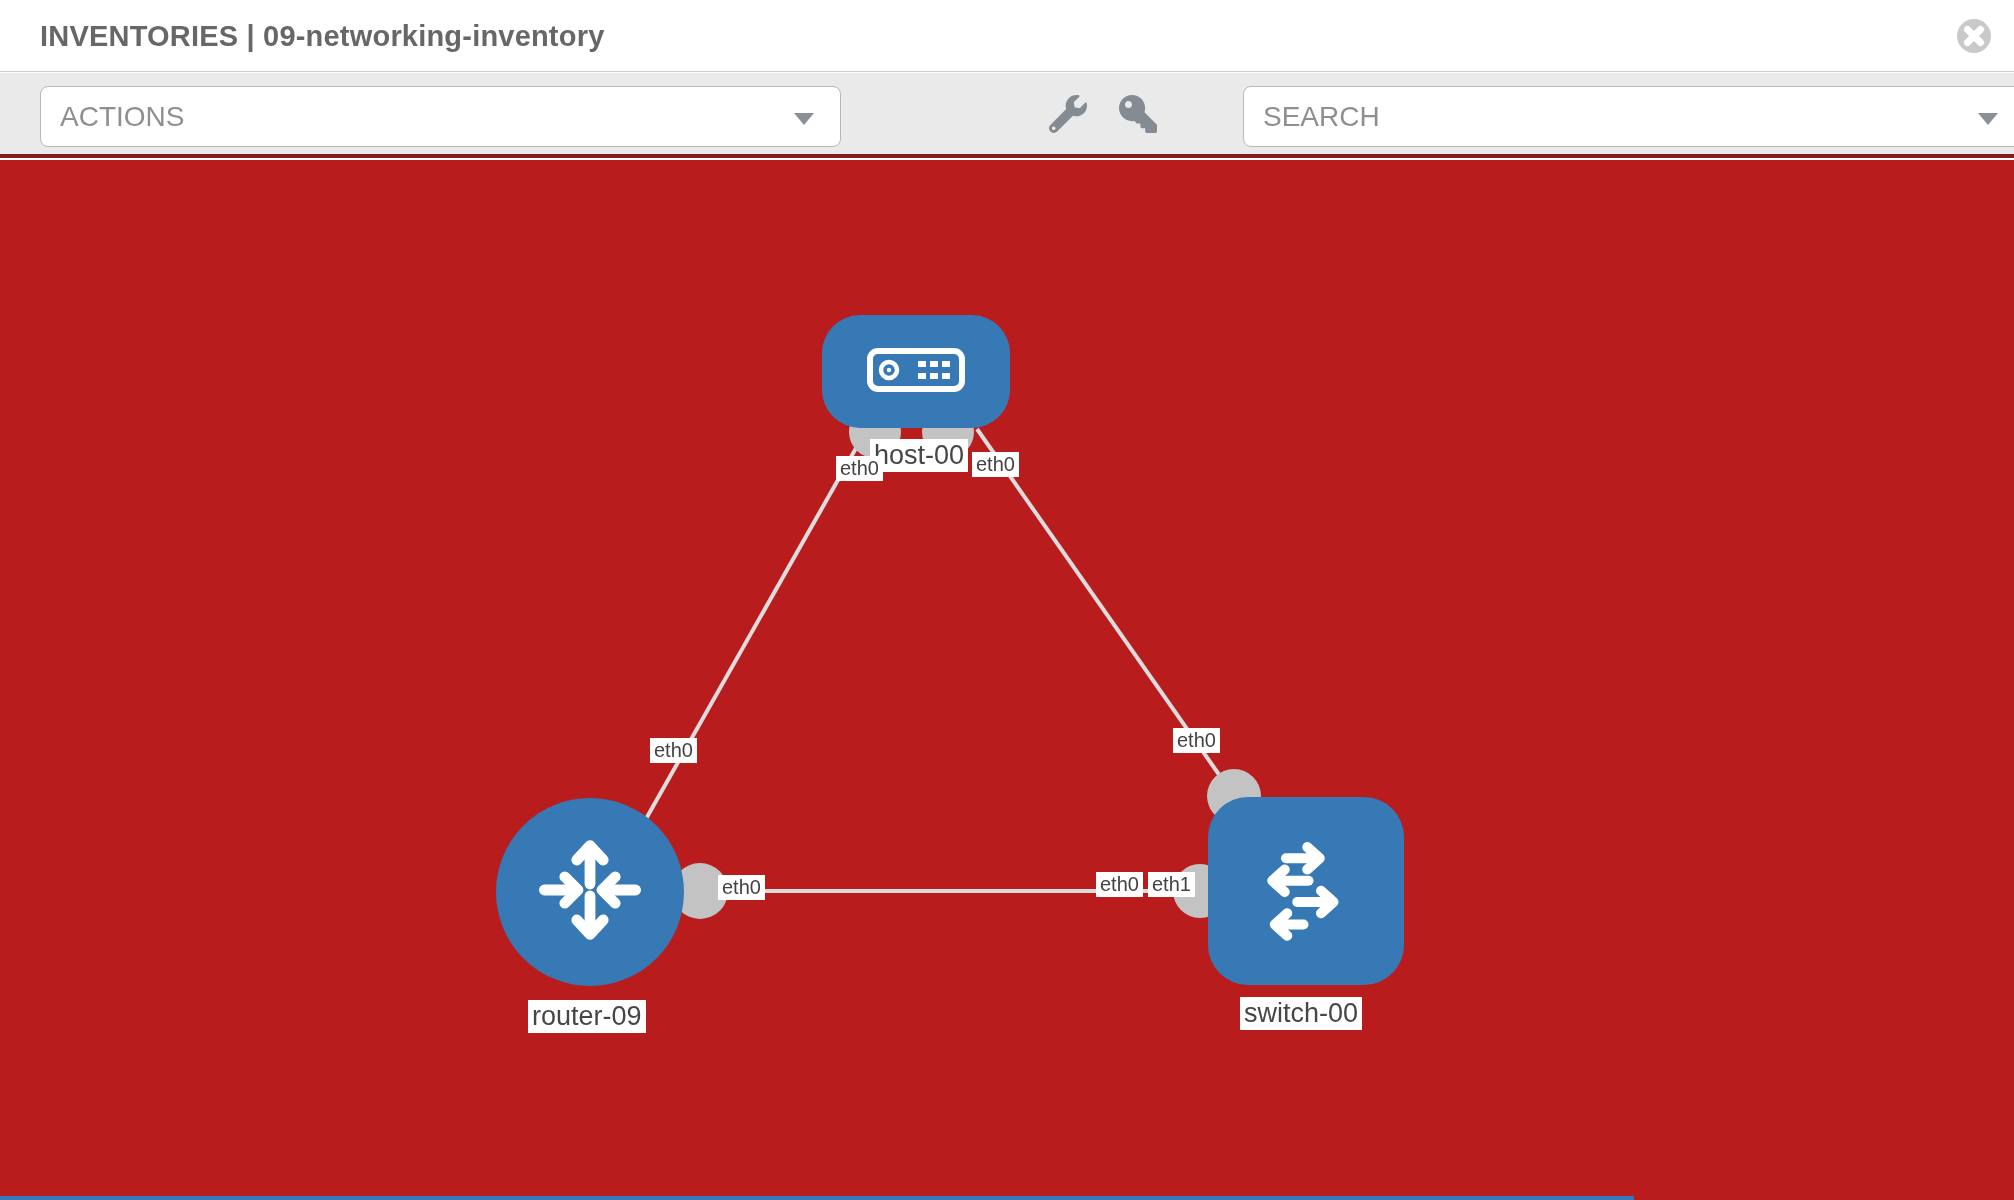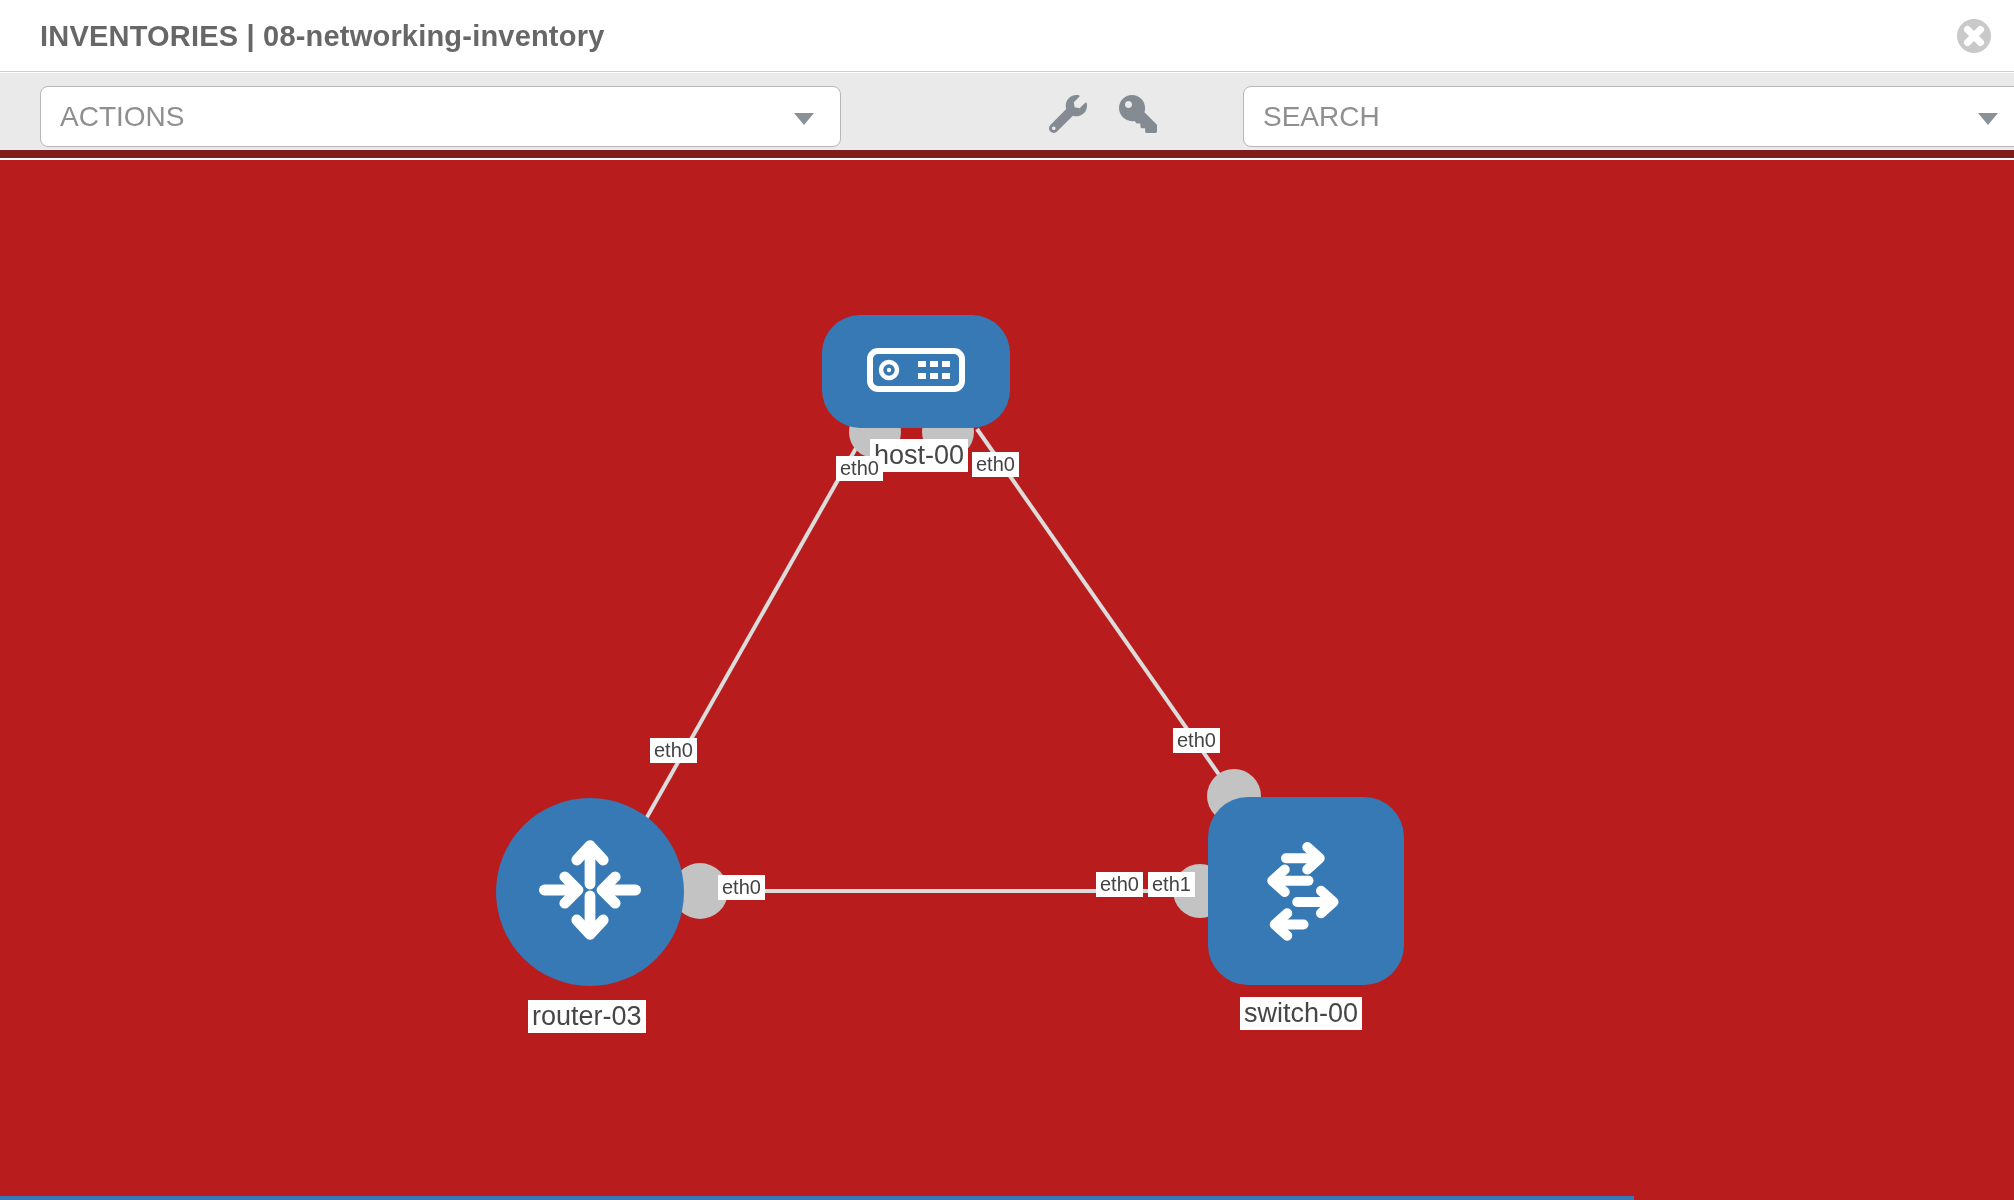--- a/index.html
+++ b/index.html
@@ -9,21 +9,21 @@
   
   .header { position:absolute; left:0; top:0; width:2014px; height:72px;
             background:#ffffff; border-bottom:1px solid #cccccc; }
   .header-title { position:absolute; left:40px; top:0; line-height:72px;
                   font-size:29px; font-weight:bold; color:#676767; letter-spacing:0.2px; }
   .close-btn { position:absolute; right:21px; top:17px; width:38px; height:38px;
                border:none; background:transparent; cursor:pointer; padding:0; }
 
   
   .toolbar { position:absolute; left:0; top:73px; width:2014px; height:85px;
-             background:#eaeaea; border-bottom:8px solid #7f1d1d; }
+             background:#eaeaea; border-bottom:4px solid #7f1d1d; }
   .select-box { position:absolute; top:13px; height:61px; background:#ffffff;
                 border:1px solid #b7b7b7; border-radius:8px; cursor:pointer; }
   .select-box .sel-label { position:absolute; left:19px; top:0; line-height:59px;
                            font-size:28px; color:#8f8f8f; }
   .caret { position:absolute; right:26px; top:26px; width:0; height:0;
            border-left:10px solid transparent; border-right:10px solid transparent;
            border-top:12px solid #8a9097; }
   .actions-box { left:40px; width:801px; }
   .search-box  { left:1243px; width:782px; }
   .tool-btn { position:absolute; top:20px; width:44px; height:44px; border:none;
@@ -63,21 +63,21 @@
   .slider-handle { position:absolute; left:154px; top:-10px; width:34px; height:34px;
                    border-radius:50%; background:#3779b5; cursor:grab; }
 
   .accent-bar { position:absolute; left:0; top:1036px; width:1634px; height:4px;
                 background:#3878b8; }
 </style>
 </head>
 <body>
 
 <div class="header">
-  <span class="header-title">INVENTORIES | 08-networking-inventory</span>
+  <span class="header-title">INVENTORIES | 09-networking-inventory</span>
   <button class="close-btn">
     <span>
       <svg width="38" height="38" viewBox="0 0 38 38">
         <circle cx="19" cy="19" r="17" fill="#c9c9c9"></circle>
         <path d="M12.5 12.5 L25.5 25.5 M25.5 12.5 L12.5 25.5" stroke="#ffffff" stroke-width="7" stroke-linecap="round"></path>
       </svg>
     </span>
   </button>
 </div>
 
@@ -166,21 +166,21 @@
           <path d="M33 34 L23 43 L33 52"></path>
         <path d="M43 60 H69"></path>
           <path d="M62 51 L72 60 L62 69"></path>
         <path d="M48 78 H28"></path>
           <path d="M35 69 L25 78 L35 87"></path>
       </svg>
     </span>
   </div>
 
   <span class="chip node-name" style="left:870px; top:279px;">host-00</span>
-  <span class="chip node-name" style="left:528px; top:840px;">router-03</span>
+  <span class="chip node-name" style="left:528px; top:840px;">router-09</span>
   <span class="chip node-name" style="left:1240px; top:837px;">switch-00</span>
 
   <span class="chip if-label" style="left:836px; top:296px;">eth0</span>
   <span class="chip if-label" style="left:972px; top:292px;">eth0</span>
   <span class="chip if-label" style="left:650px; top:578px;">eth0</span>
   <span class="chip if-label" style="left:718px; top:715px;">eth0</span>
   <span class="chip if-label" style="left:1173px; top:568px;">eth0</span>
   <span class="chip if-label" style="left:1096px; top:712px;">eth0</span>
   <span class="chip if-label" style="left:1118px; top:712px;margin-left:30px;">eth1</span>
 

